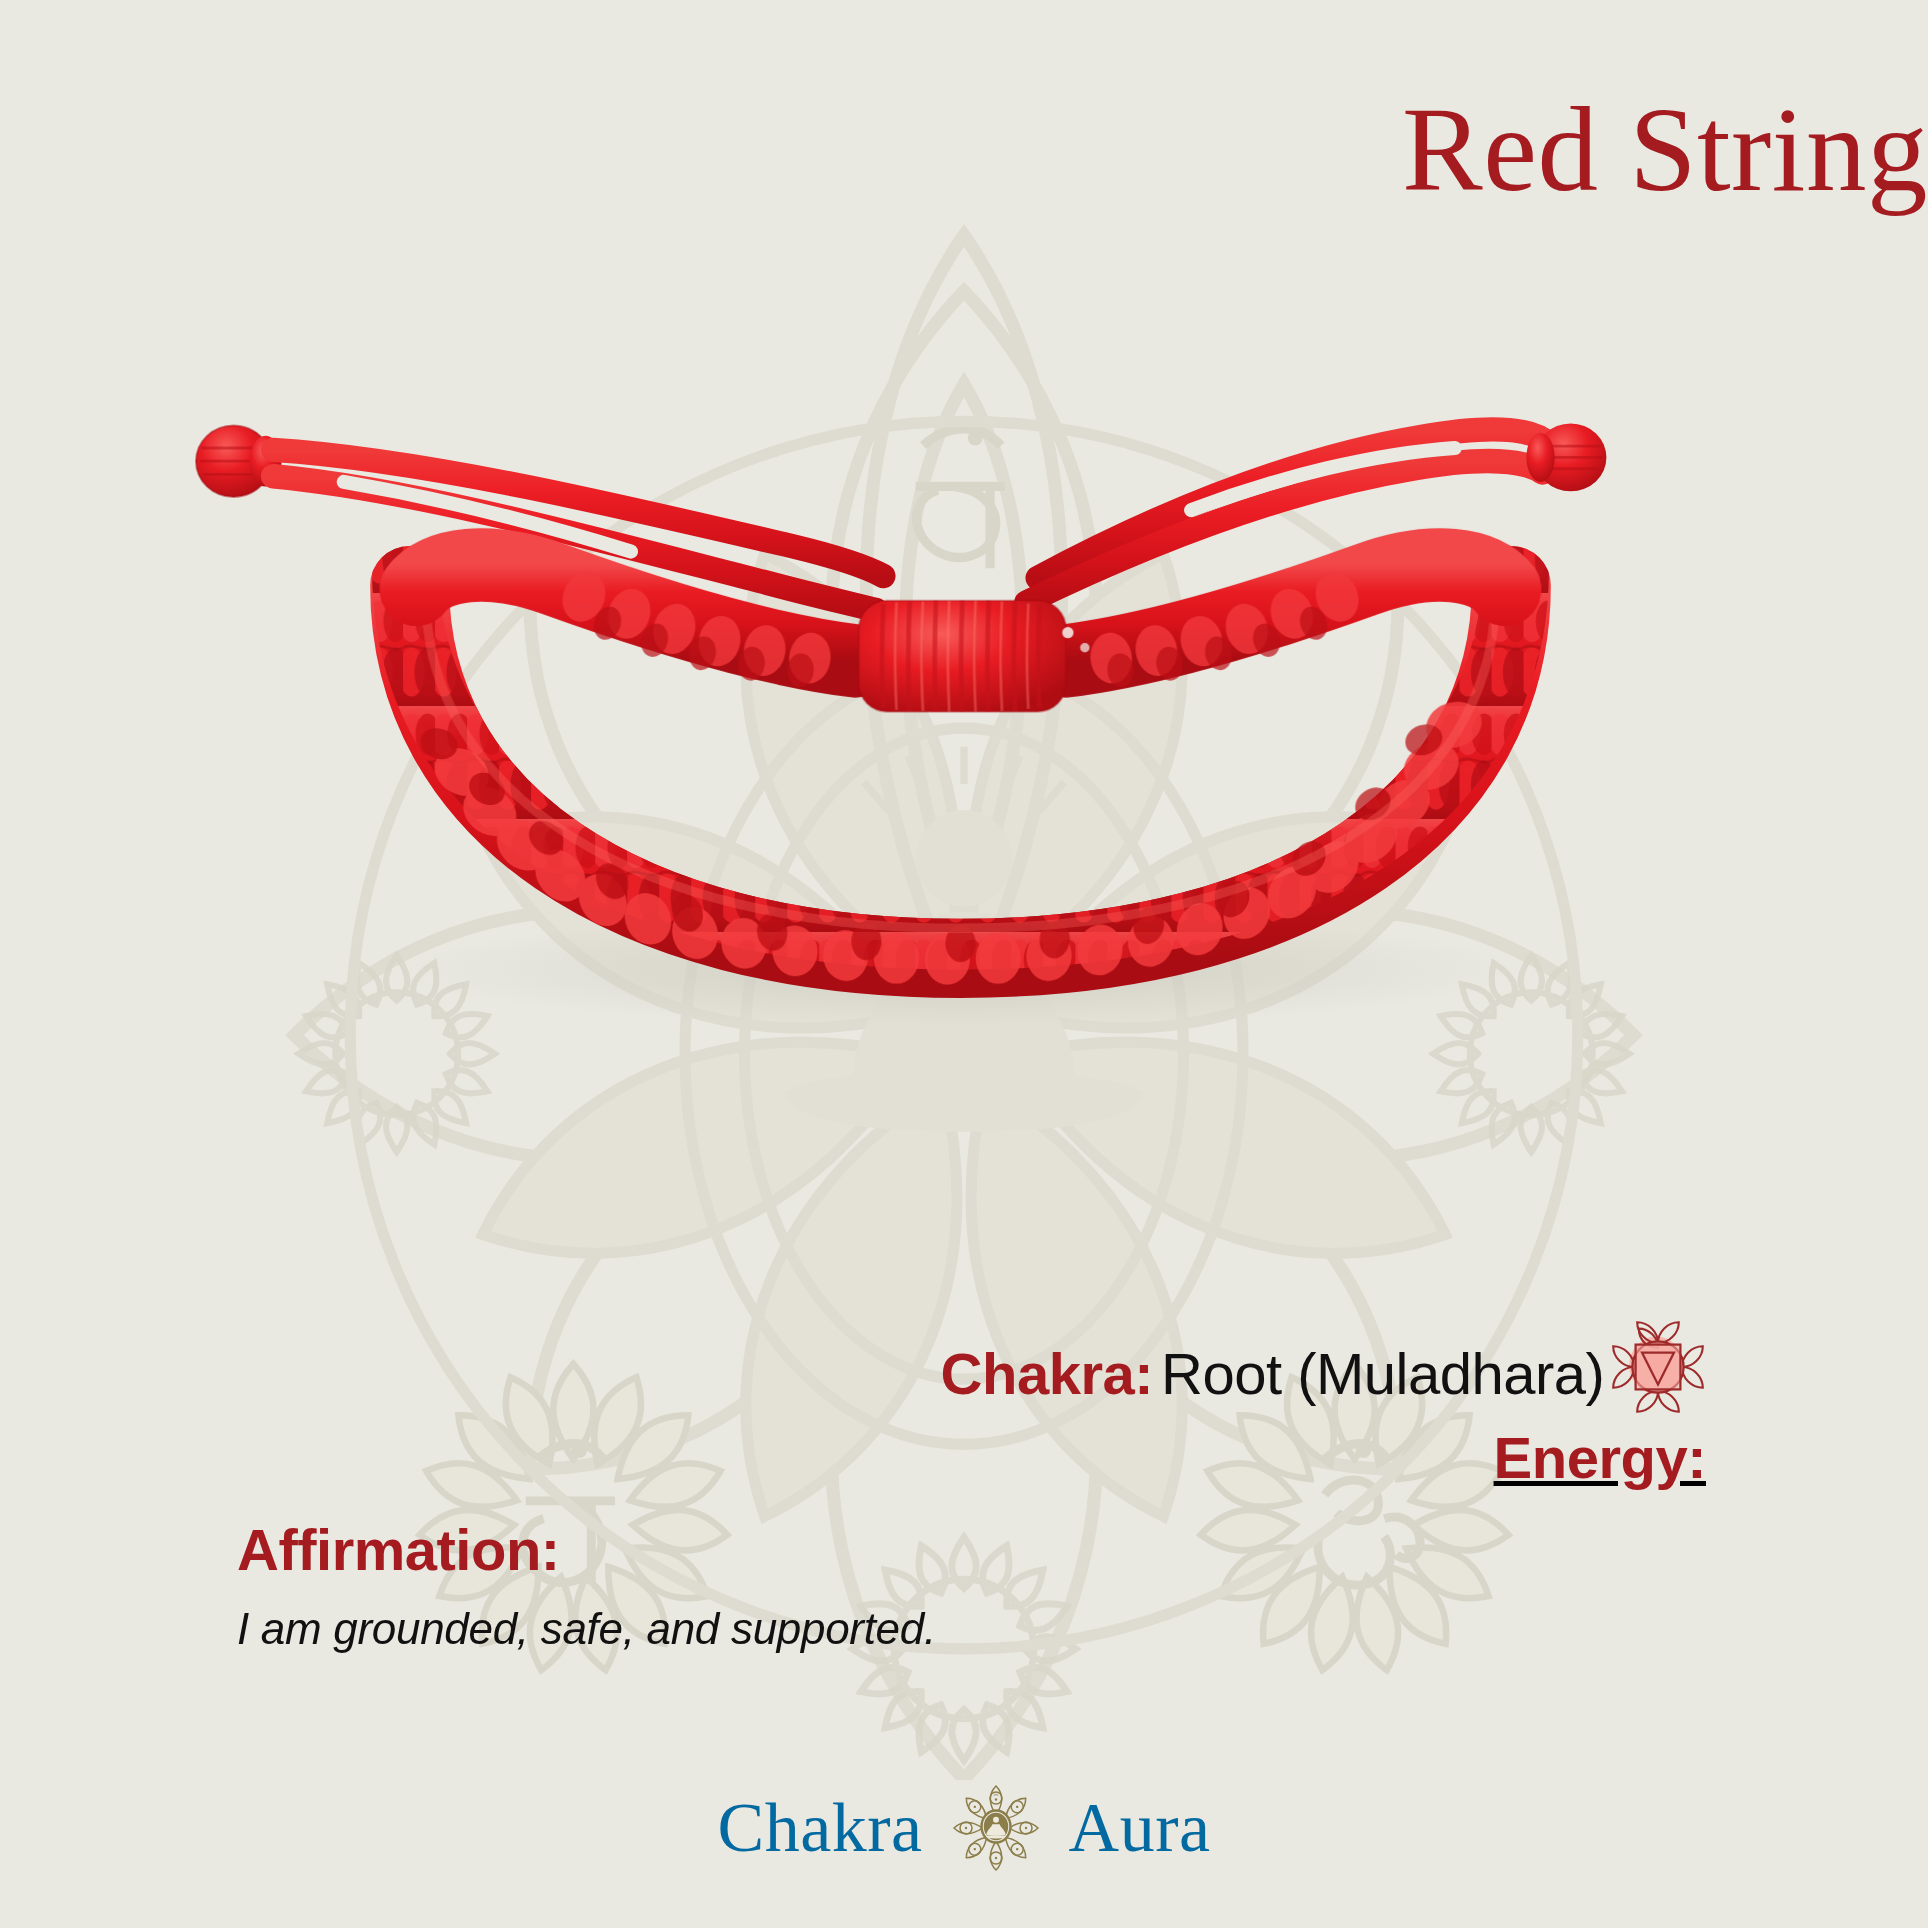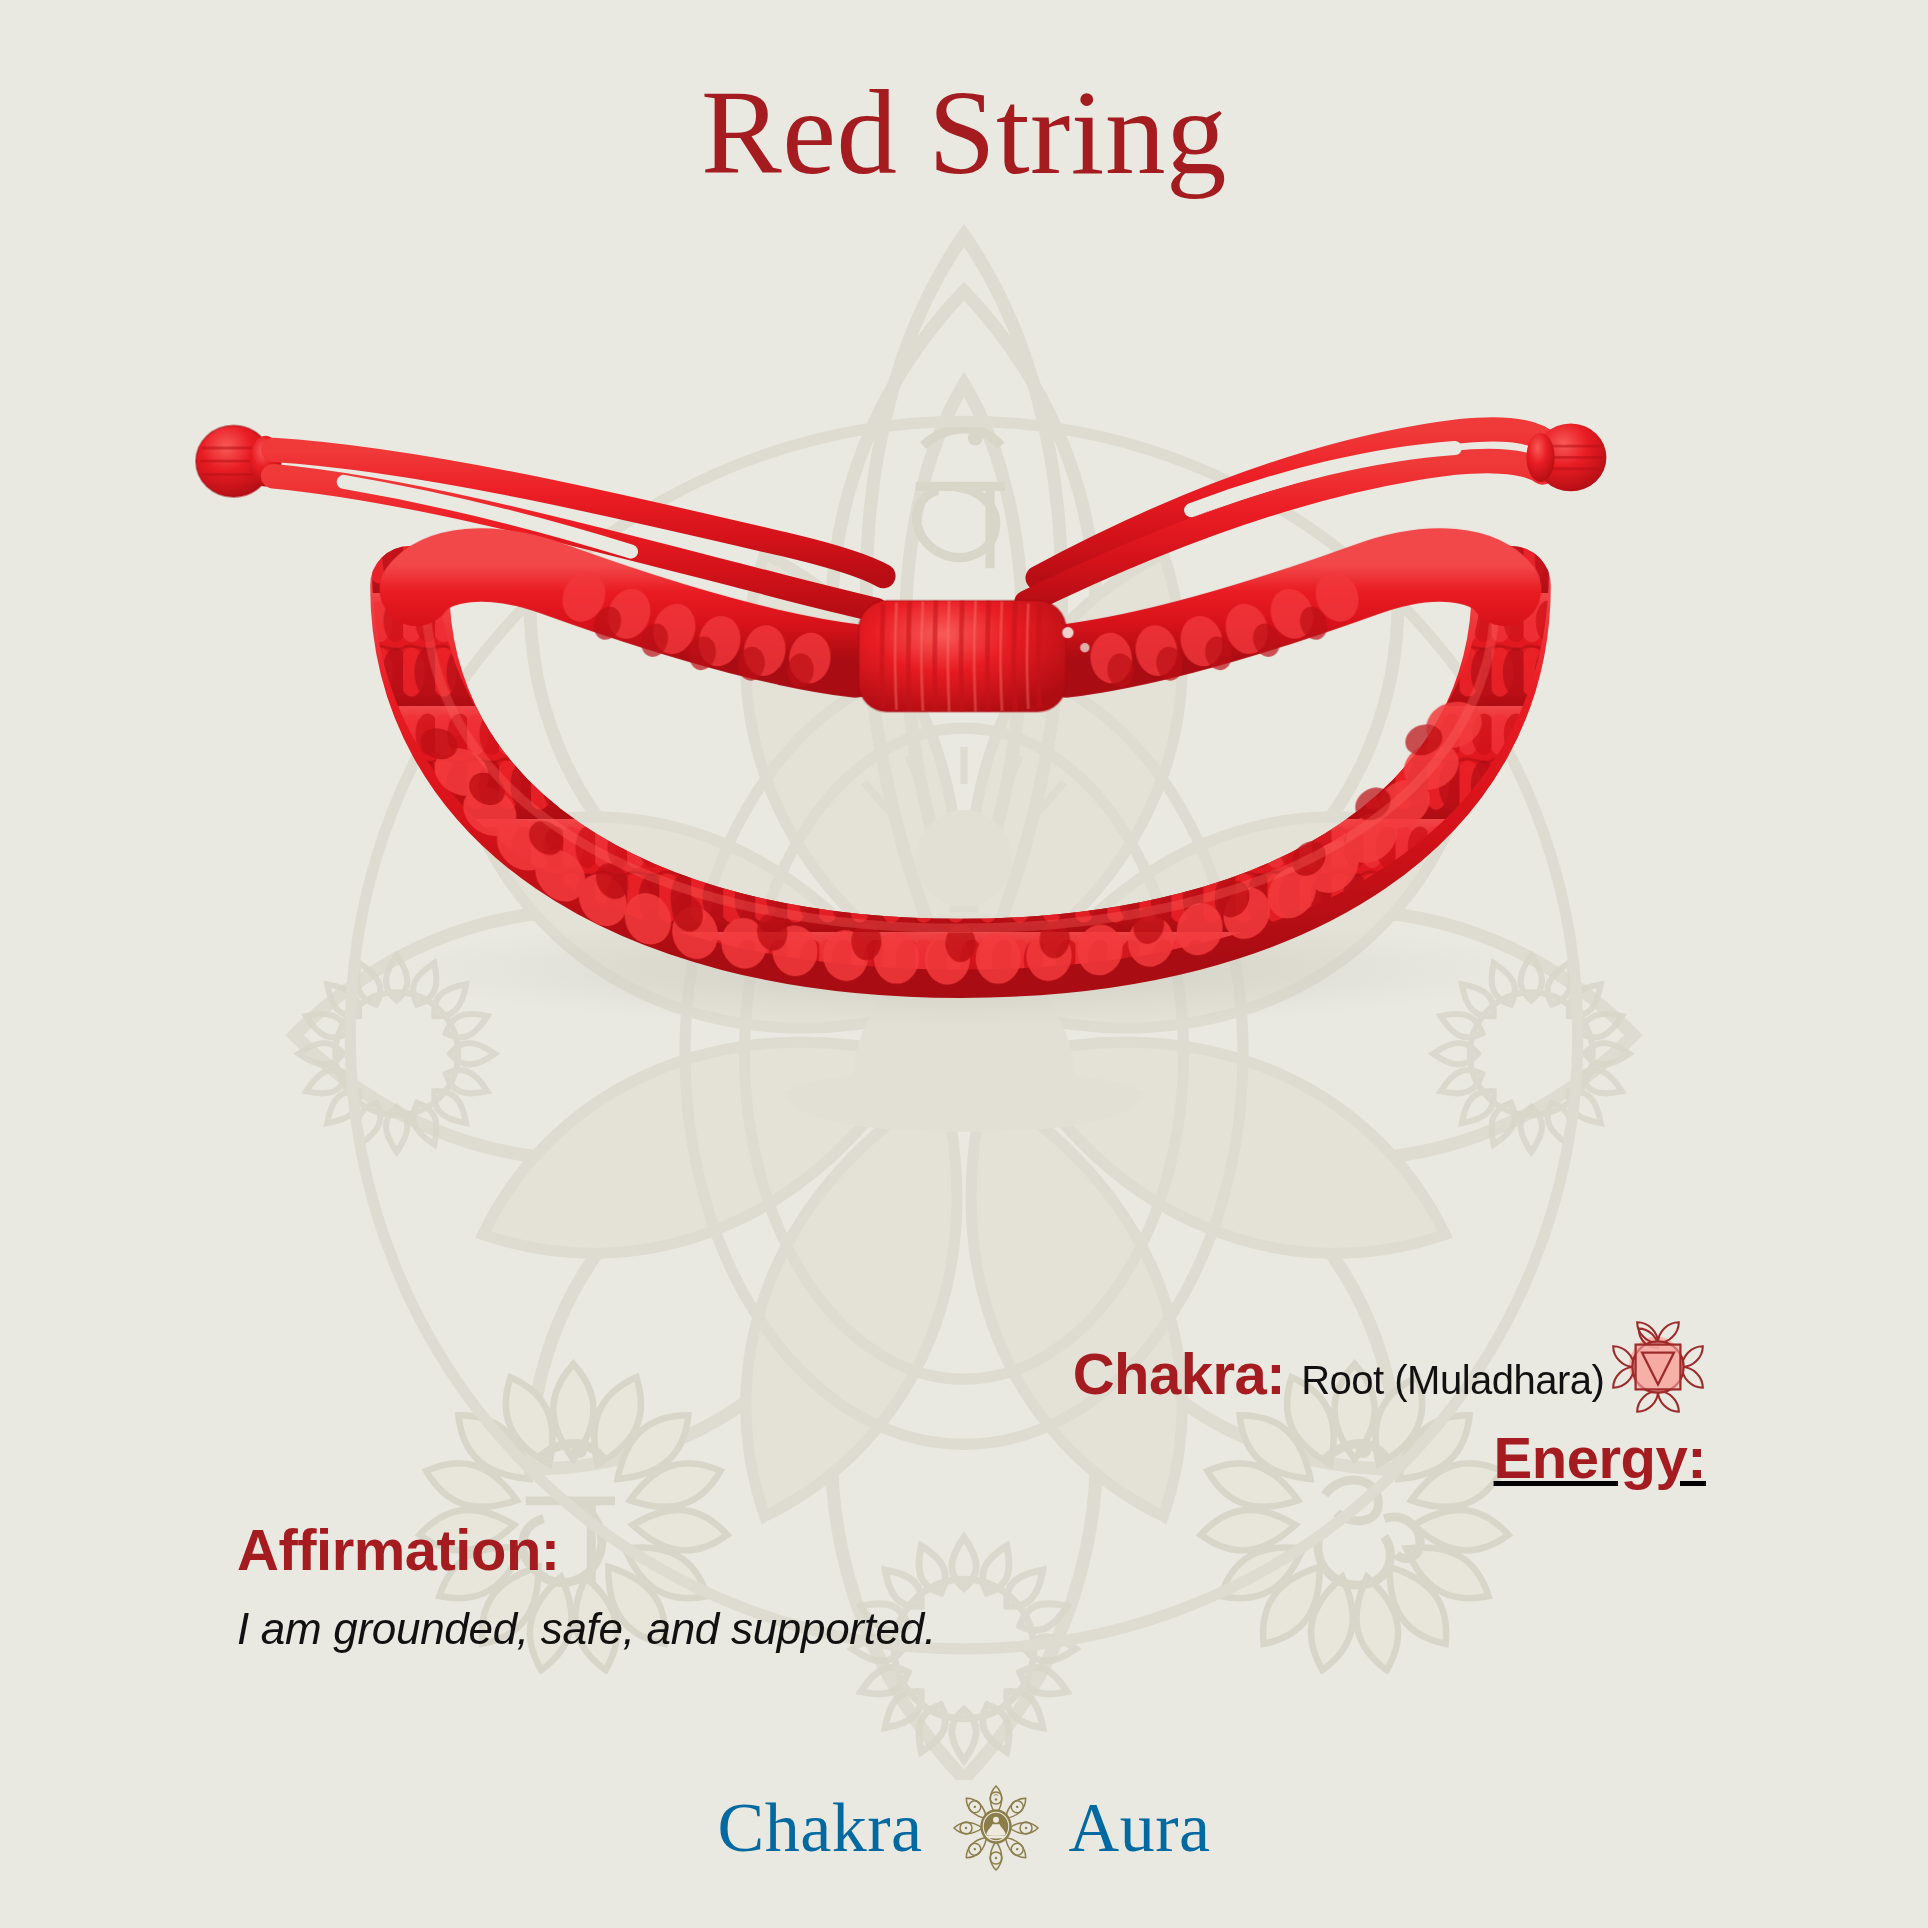--- a/index.html
+++ b/index.html
@@ -28,22 +28,22 @@
     width: 1488px;
     height: 1620px;
     opacity: 1;
     pointer-events: none;
   }
 
   
   #title {
     position: absolute;
     left: 0; right: 0;
-    top: 72px;
-    text-align: center;
+    top: 89px;
+    text-align: right;
     font-family: "Liberation Serif", serif;
     font-size: 121px;
     line-height: 1.0;
     font-weight: 400;
     color: #a51c20;
     letter-spacing: 0.5px;
   }
 
   
   #product {
@@ -72,23 +72,23 @@
   .row-energy { margin-bottom: 24.5px; text-decoration: underline; }
 
   .lbl {
     font-weight: 700;
     color: #a51c20;
     font-size: 58px;
     letter-spacing: -0.5px;
   }
   .val {
     color: #111111;
-    font-size: 40px;
+    font-size: 58px;
     font-weight: 400;
-    margin-left: 16px;
+    margin-left: 8px;
     letter-spacing: -0.5px;
   }
   .chakra-glyph {
     display: inline-block;
     width: 96px;
     height: 96px;
     margin-left: 5.6px;
     position: relative;
     top: 21px;
     flex: 0 0 auto;

